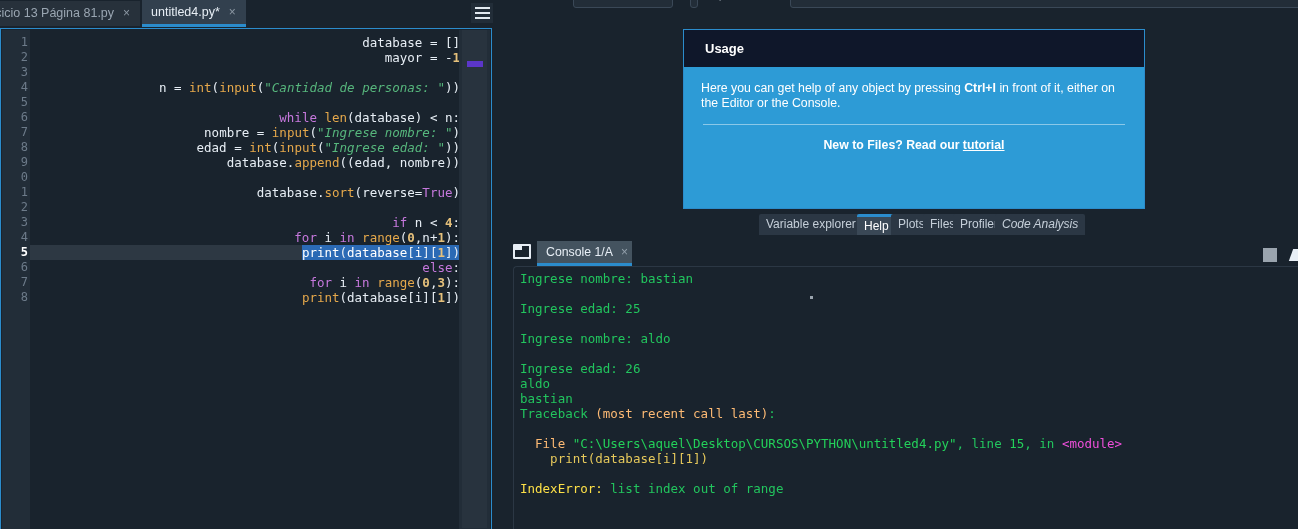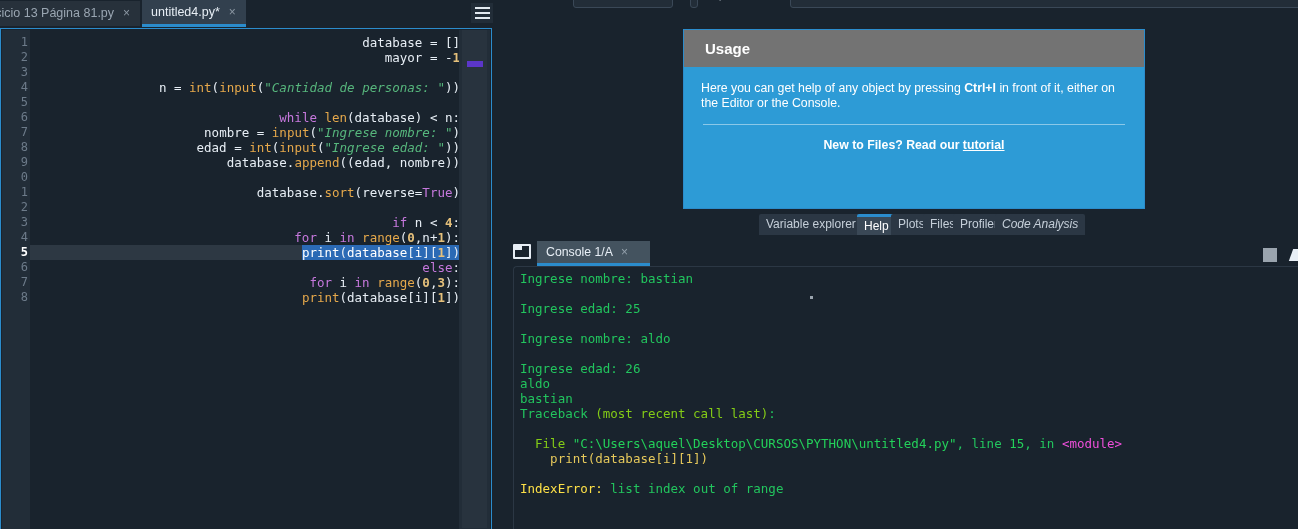--- a/index.html
+++ b/index.html
@@ -159,23 +159,23 @@
   
   #help-panel {
     position: absolute; left: 178px; top: 29px;
     width: 462px; height: 180px;
     box-sizing: border-box;
     border: 1px solid #2b8ccc;
     background: #2d9bd6;
   }
   #usage-header {
     height: 37px;
-    background: #737373;
+    background: #0f172a;
     color: #ffffff;
-    font-size: 15px;
+    font-size: 13px;
     font-weight: bold;
     line-height: 37px;
     padding-left: 21px;
     box-sizing: border-box;
   }
   #usage-body {
     padding: 14px 17px 0 17px;
     color: #ffffff;
     font-size: 12.3px;
     line-height: 15px;
@@ -251,21 +251,21 @@
     left: 0; top: 0; width: 7px; height: 4px;
     background: #e7eef5;
   }
   #console-tab {
     position: absolute; left: 32px; top: 1px;
     height: 25px; box-sizing: border-box;
     background: #44535f;
     color: #e7eef5;
     font-size: 12.3px;
     line-height: 22px;
-    padding: 0 22px 0 9px;
+    padding: 0 4px 0 9px;
     border-bottom: 3px solid #2b8ccc;
     display: flex; align-items: center;
     cursor: default;
   }
   #console-tab .tclose { margin-left: 8px; color: #93a0ac; font-size: 12px; }
   #stop-button {
     position: absolute; left: 758px; top: 8px;
     width: 14px; height: 14px;
     background: #9aa4ae;
     cursor: pointer;
@@ -290,21 +290,21 @@
   #console-text {
     position: absolute; left: 6px; top: 4px;
     font-family: "DejaVu Sans Mono", monospace;
     font-size: 12.5px;
     line-height: 15px;
     color: #e7eef5;
     white-space: pre;
   }
   .coline { height: 15px; }
   .c-white  { color: #22c55e; }
-  .c-cyan   { color: #84cc16; }
+  .c-cyan   { color: #fdba74; }
   .c-green  { color: #23d15a; }
   .c-magenta{ color: #ef4fdb; }
   .c-yellow { color: #e5c85b; }
   .c-red    { color: #fde047; }
   #console-caret {
     position: absolute; left: 296px; top: 29px;
     width: 3px; height: 3px; background: #9aa4ae;
   }
 </style>
 </head>

